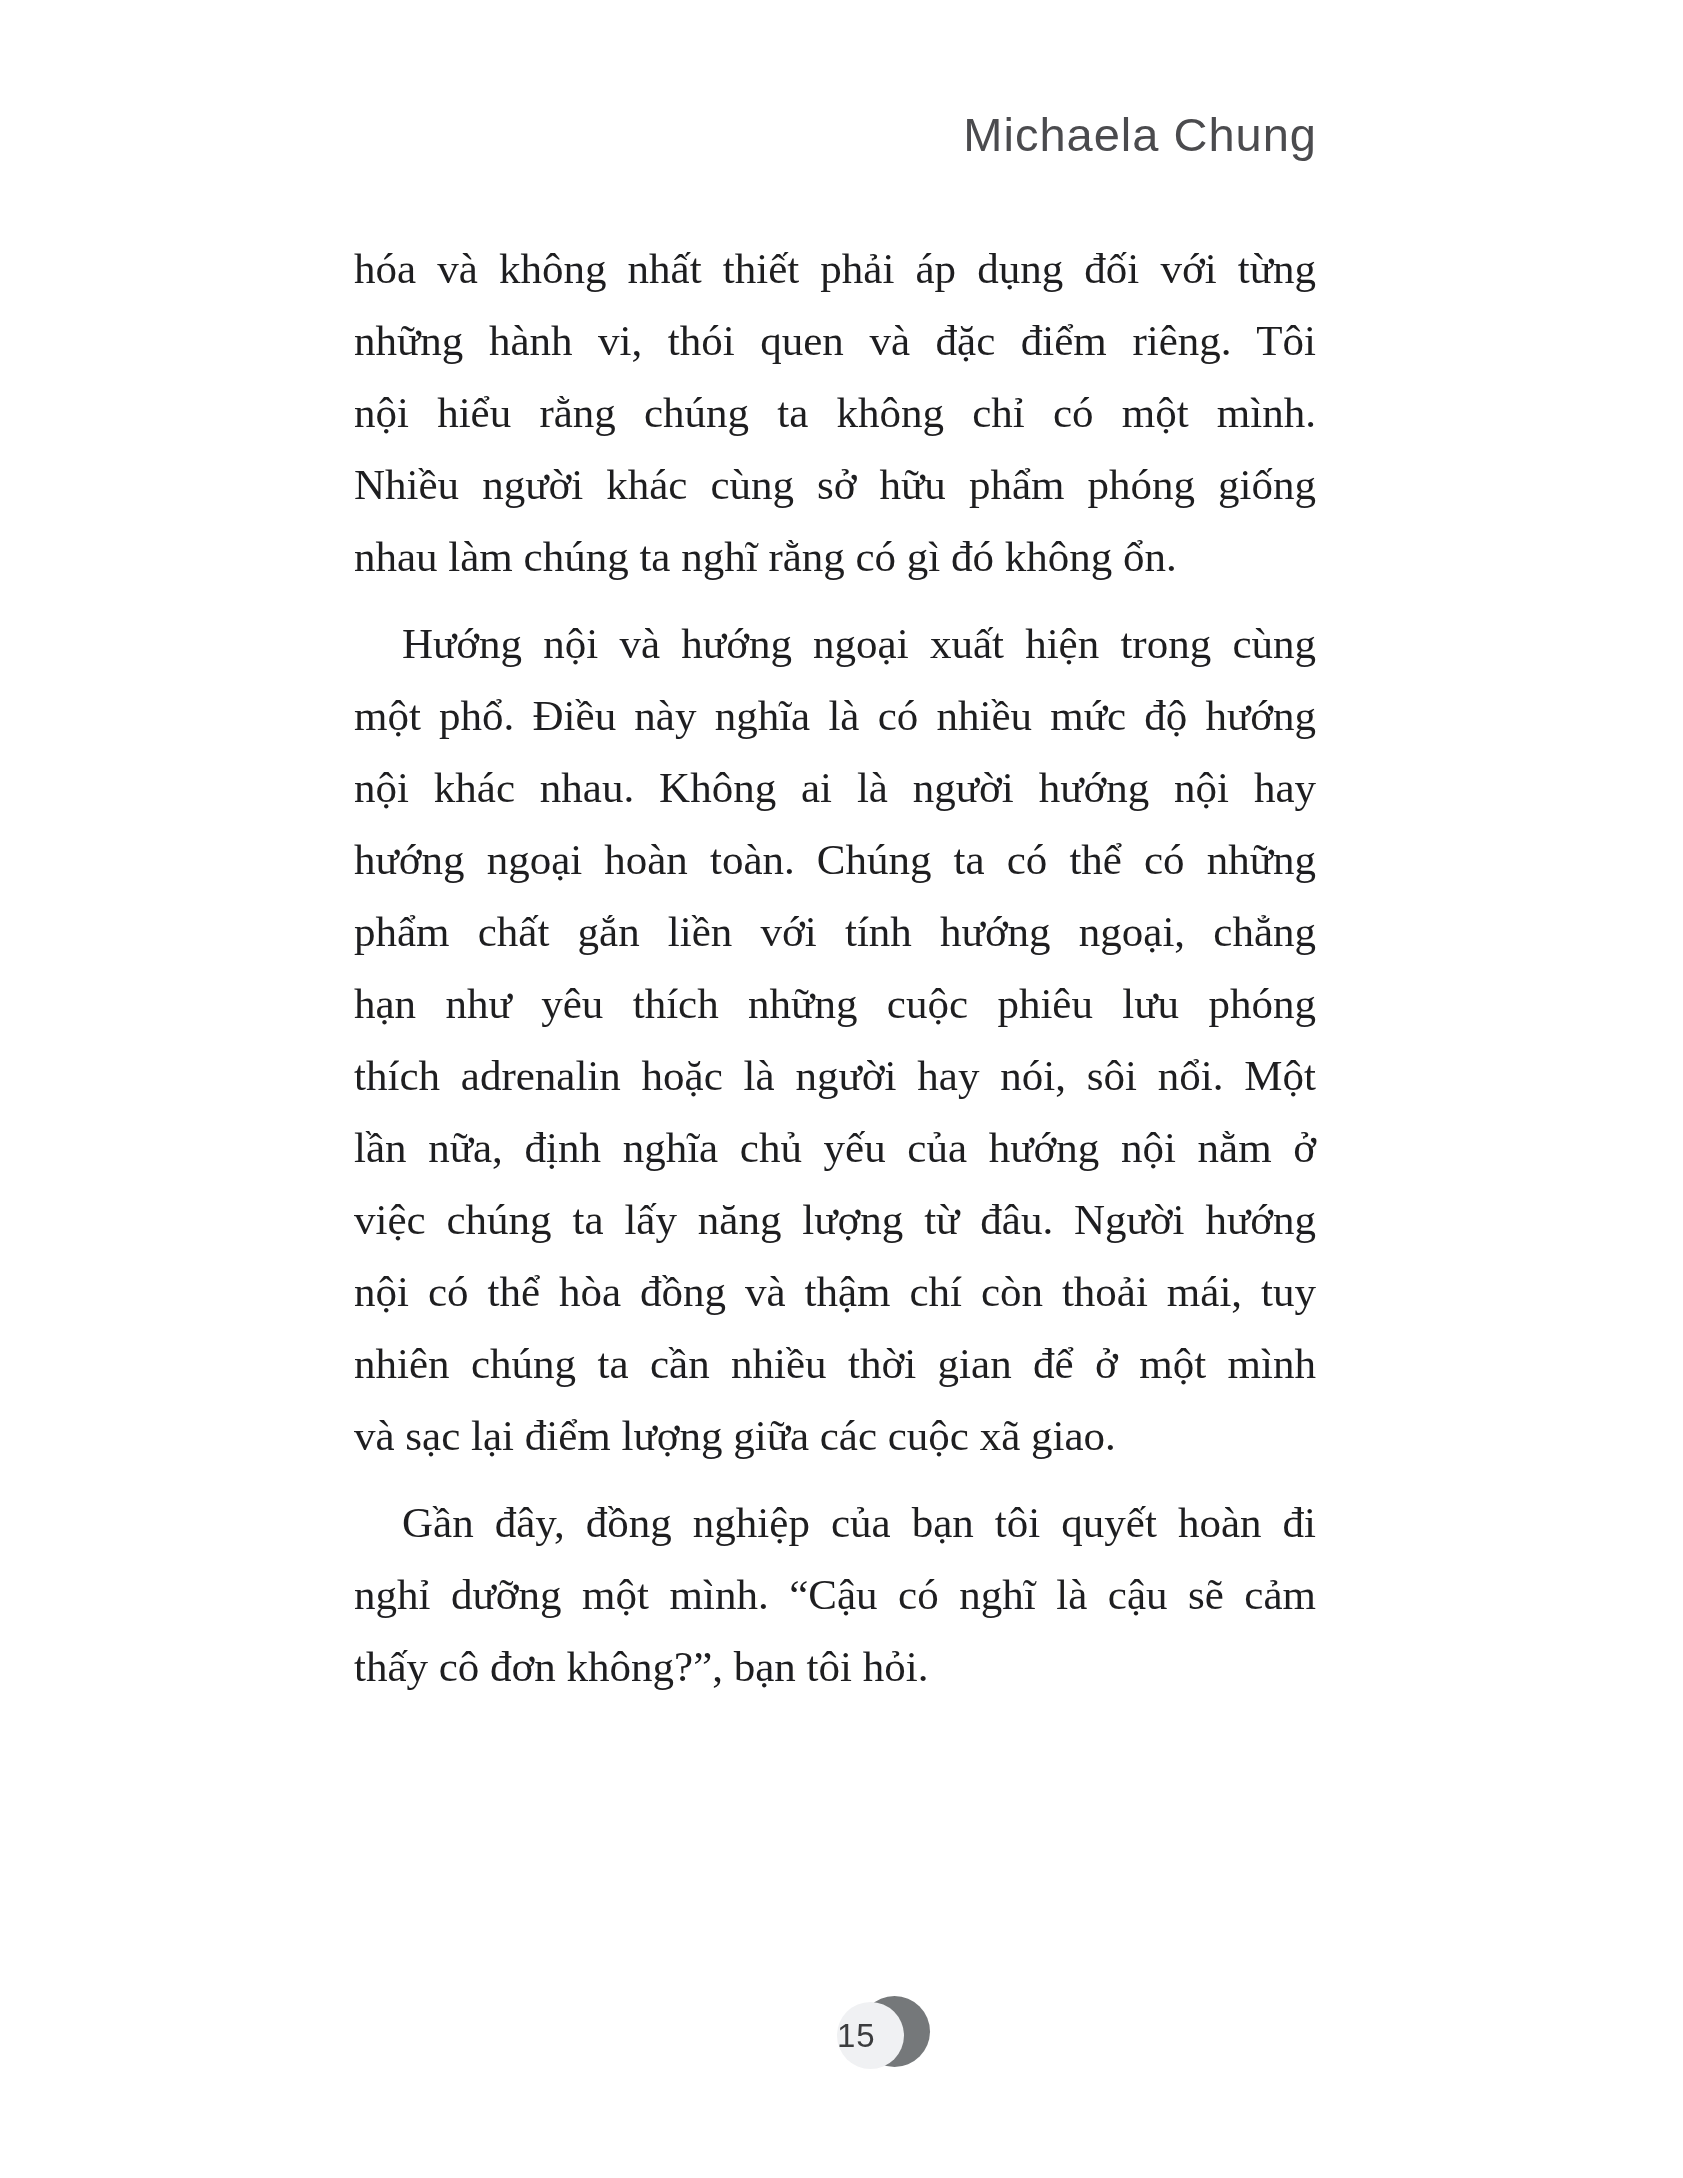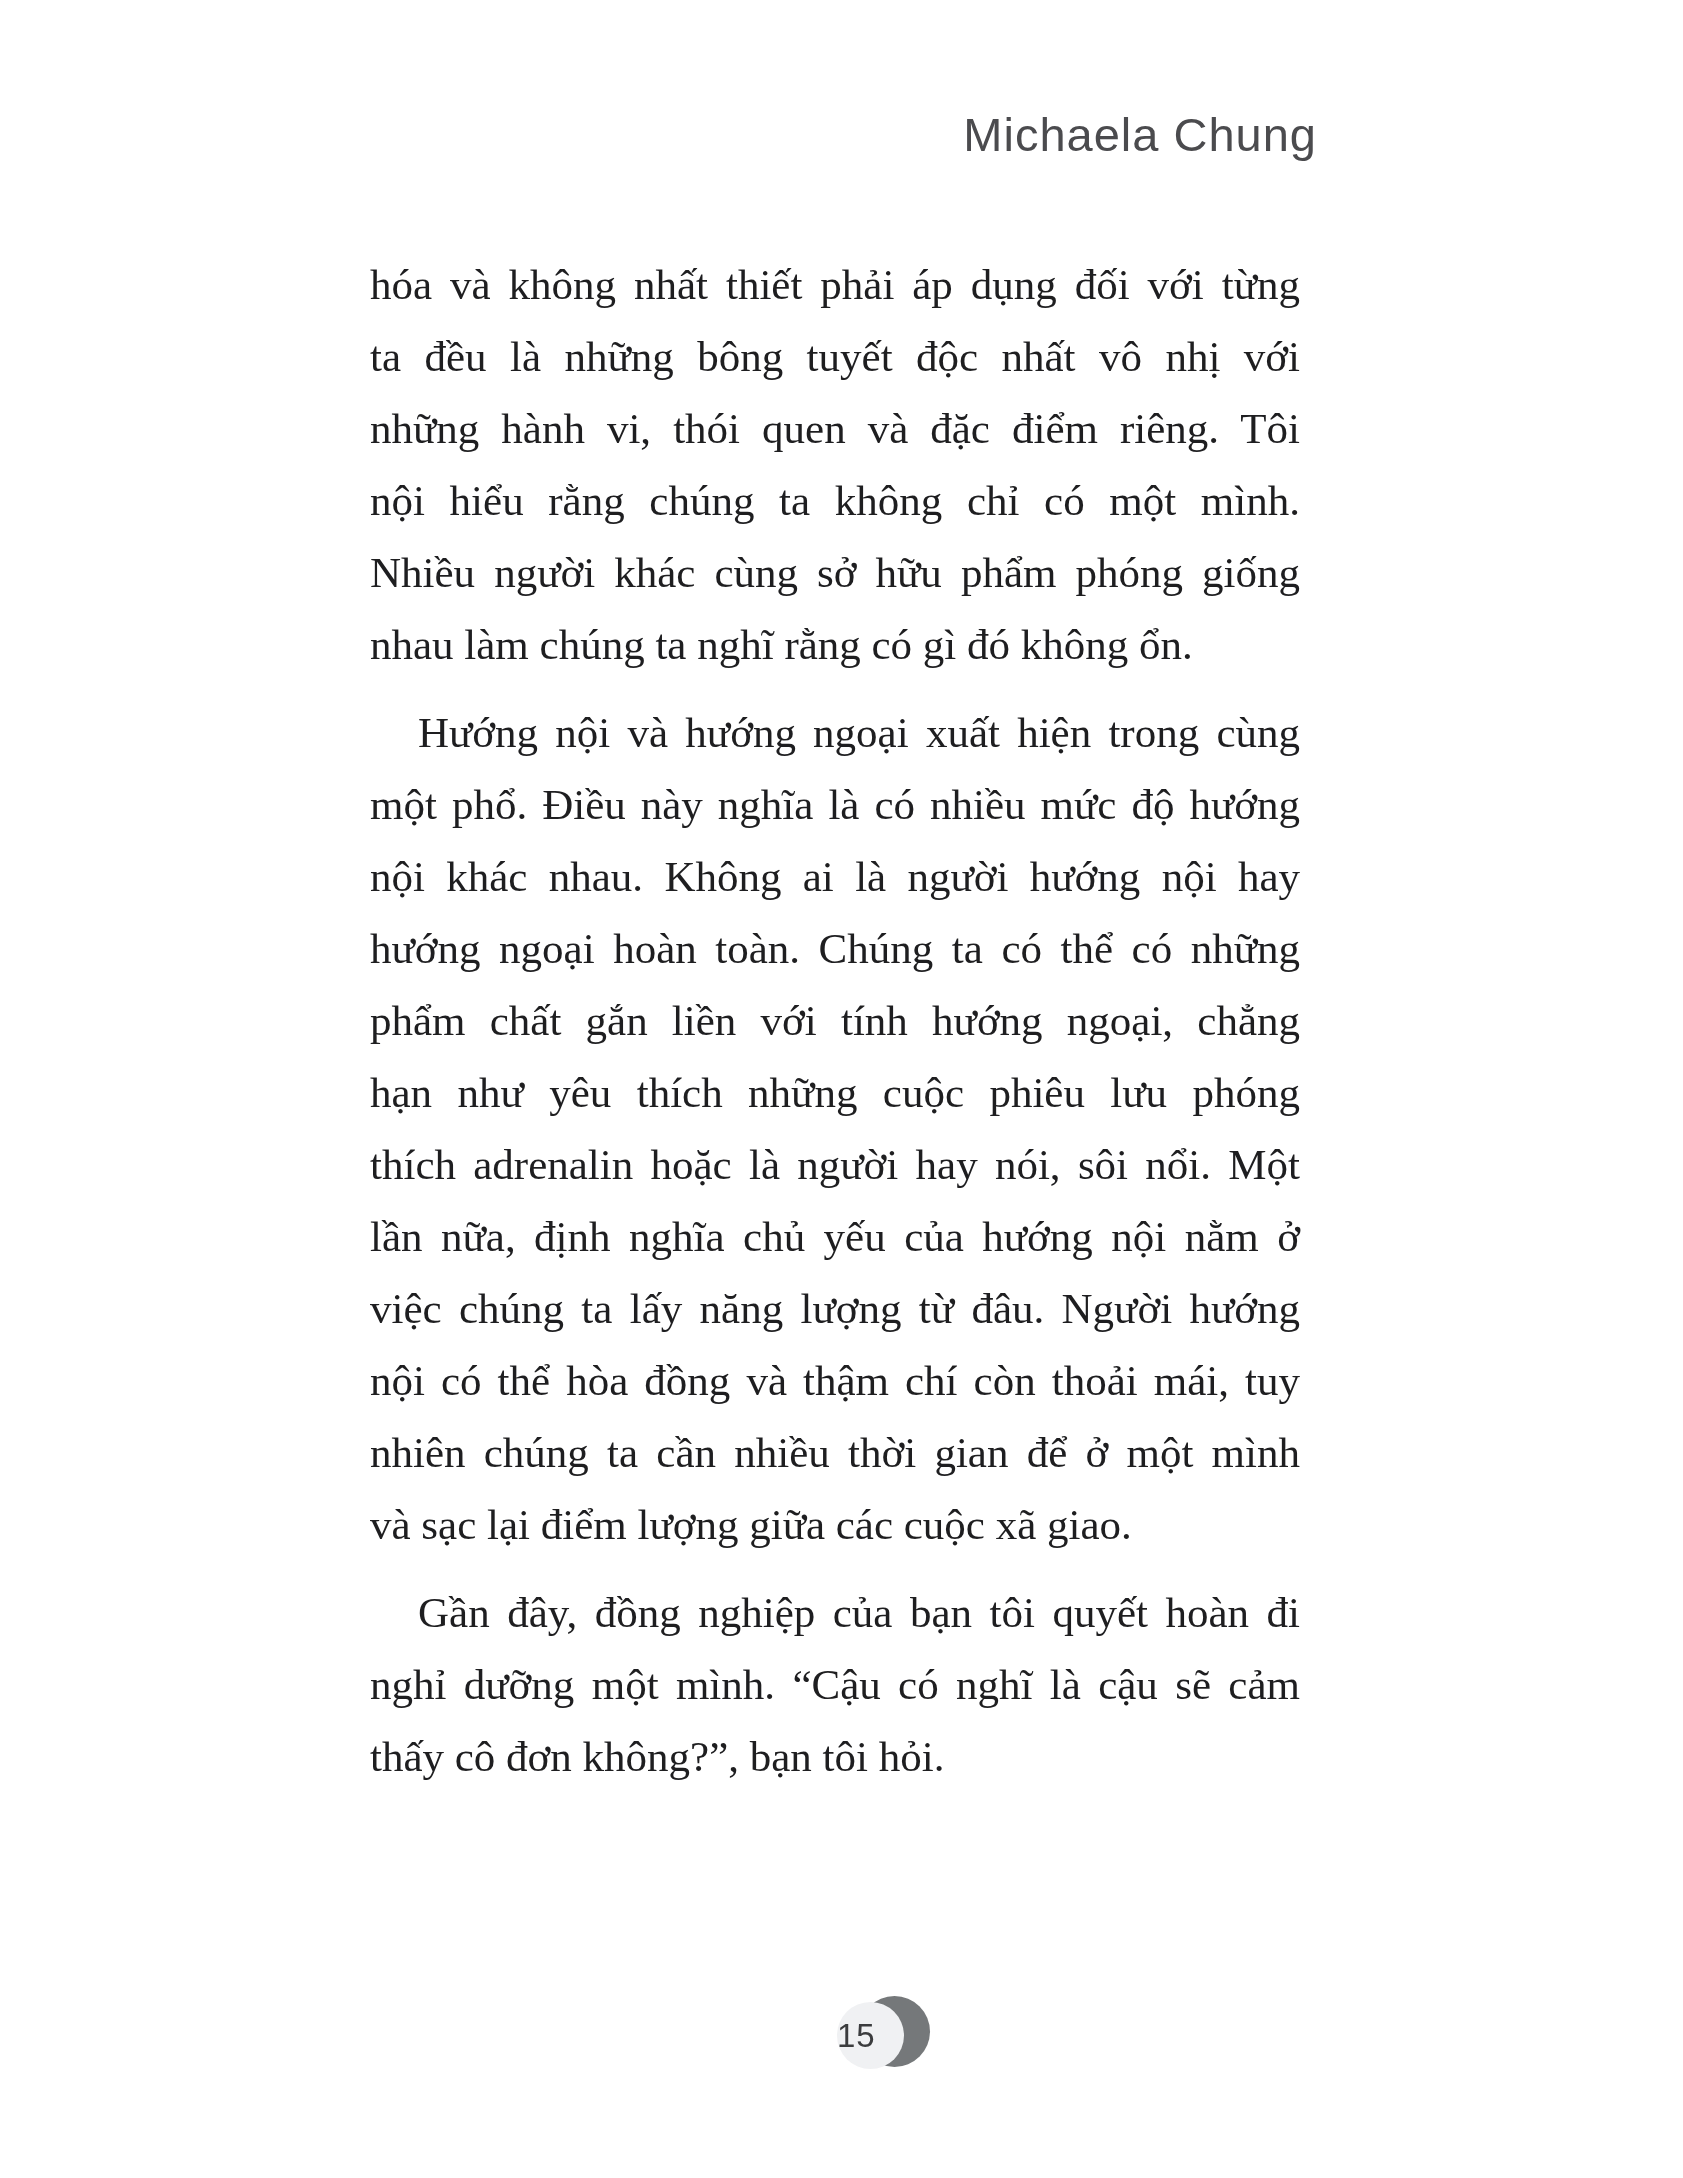--- a/index.html
+++ b/index.html
@@ -27,21 +27,21 @@
   .text-column {
     position: absolute;
     left: 354px;
     top: 233px;
     width: 962px;
     font-family: "Liberation Serif", "DejaVu Serif", serif;
     font-size: 43px;
     line-height: 72px;
     color: var(--text-color, #1e1e20);
   }
-  .paragraph { margin: 16px; }
+  .paragraph { margin: 0; }
   .paragraph + .paragraph { margin-top: 15px; }
   .line {
     text-align: justify;
     text-align-last: justify;
   }
   .line.last {
     text-align-last: left;
   }
   .paragraph.indent .line:first-child {
     text-indent: 48px;
@@ -85,21 +85,20 @@
 </head>
 <body>
 
 <div class="page">
 
   <div class="author">Michaela Chung</div>
 
   <div class="text-column">
       <div class="paragraph">
         <div class="line">hóa và không nhất thiết phải áp dụng đối với từng</div>
-        <div class="line">ta đều là những bông tuyết độc nhất vô nhị với</div>
         <div class="line">những hành vi, thói quen và đặc điểm riêng. Tôi</div>
         <div class="line">nội hiểu rằng chúng ta không chỉ có một mình.</div>
         <div class="line">Nhiều người khác cùng sở hữu phẩm phóng giống</div>
         <div class="line last">nhau làm chúng ta nghĩ rằng có gì đó không ổn.</div>
       </div>
       <div class="paragraph indent">
         <div class="line">Hướng nội và hướng ngoại xuất hiện trong cùng</div>
         <div class="line">một phổ. Điều này nghĩa là có nhiều mức độ hướng</div>
         <div class="line">nội khác nhau. Không ai là người hướng nội hay</div>
         <div class="line">hướng ngoại hoàn toàn. Chúng ta có thể có những</div>

